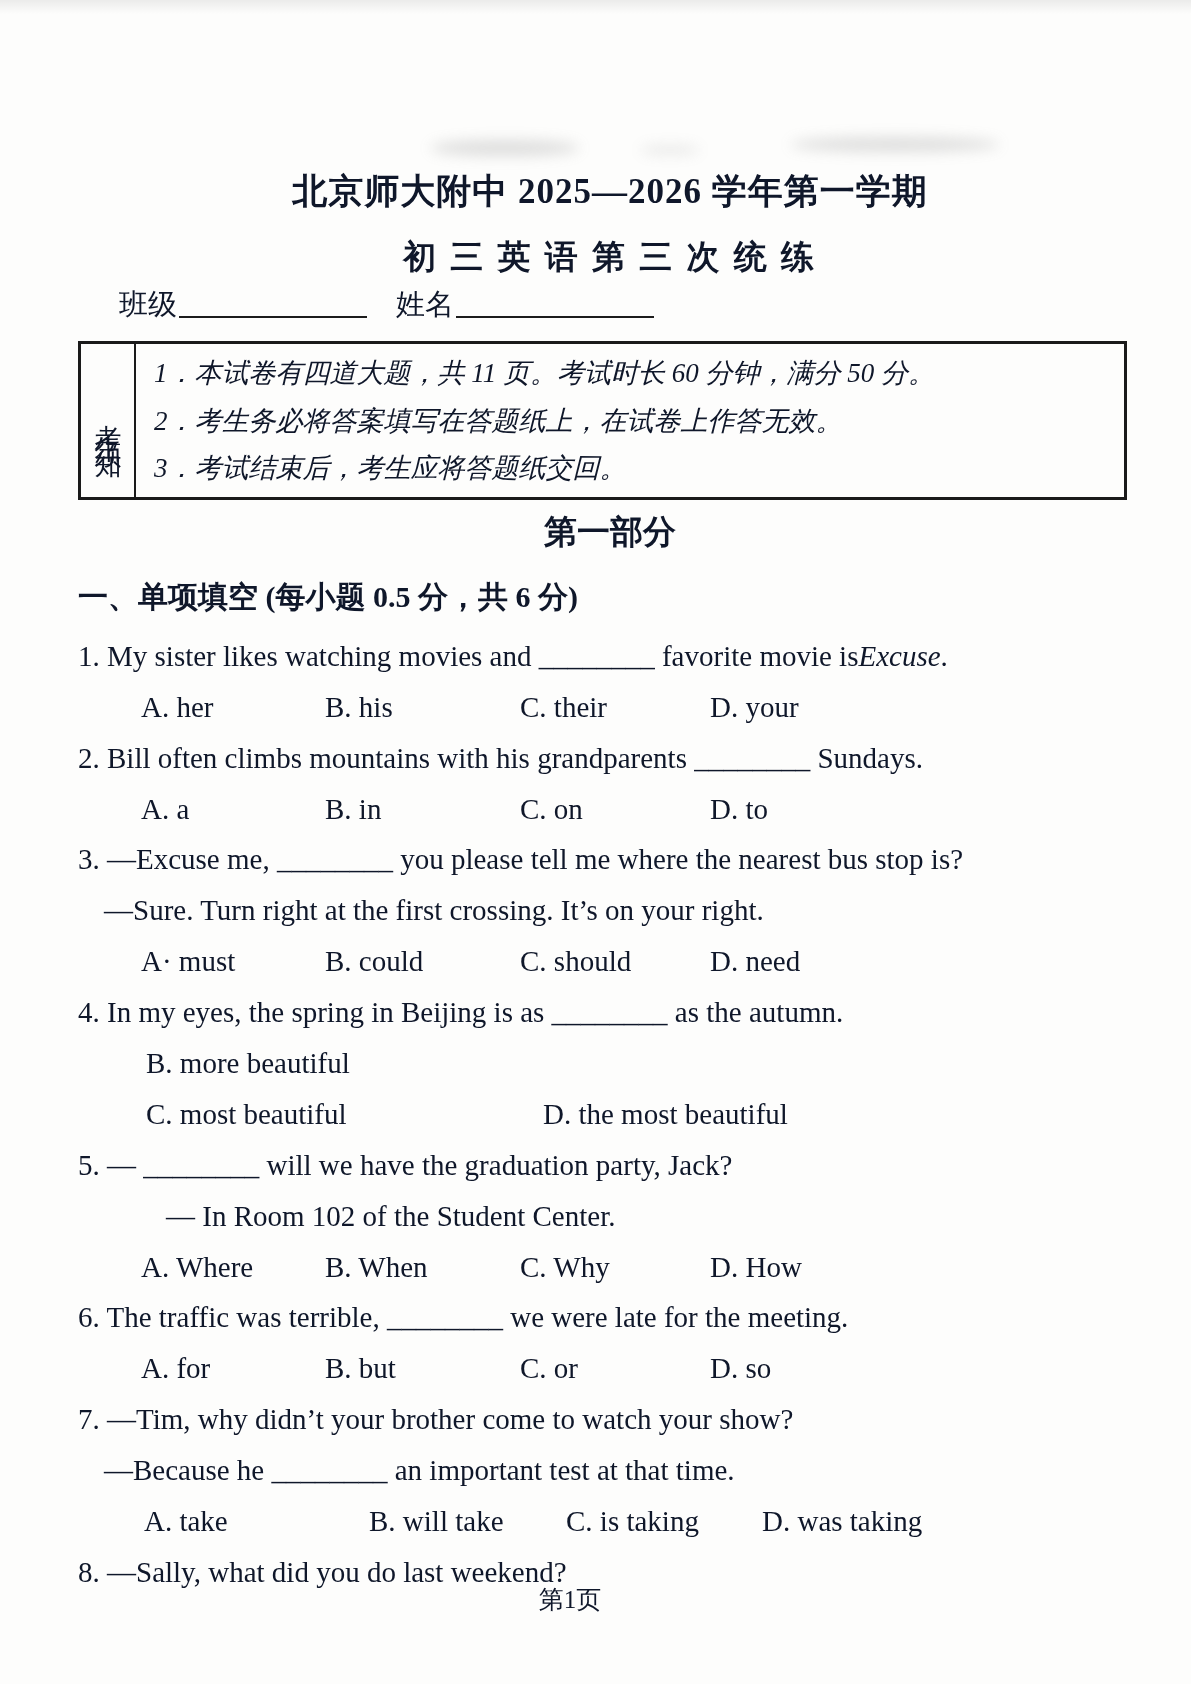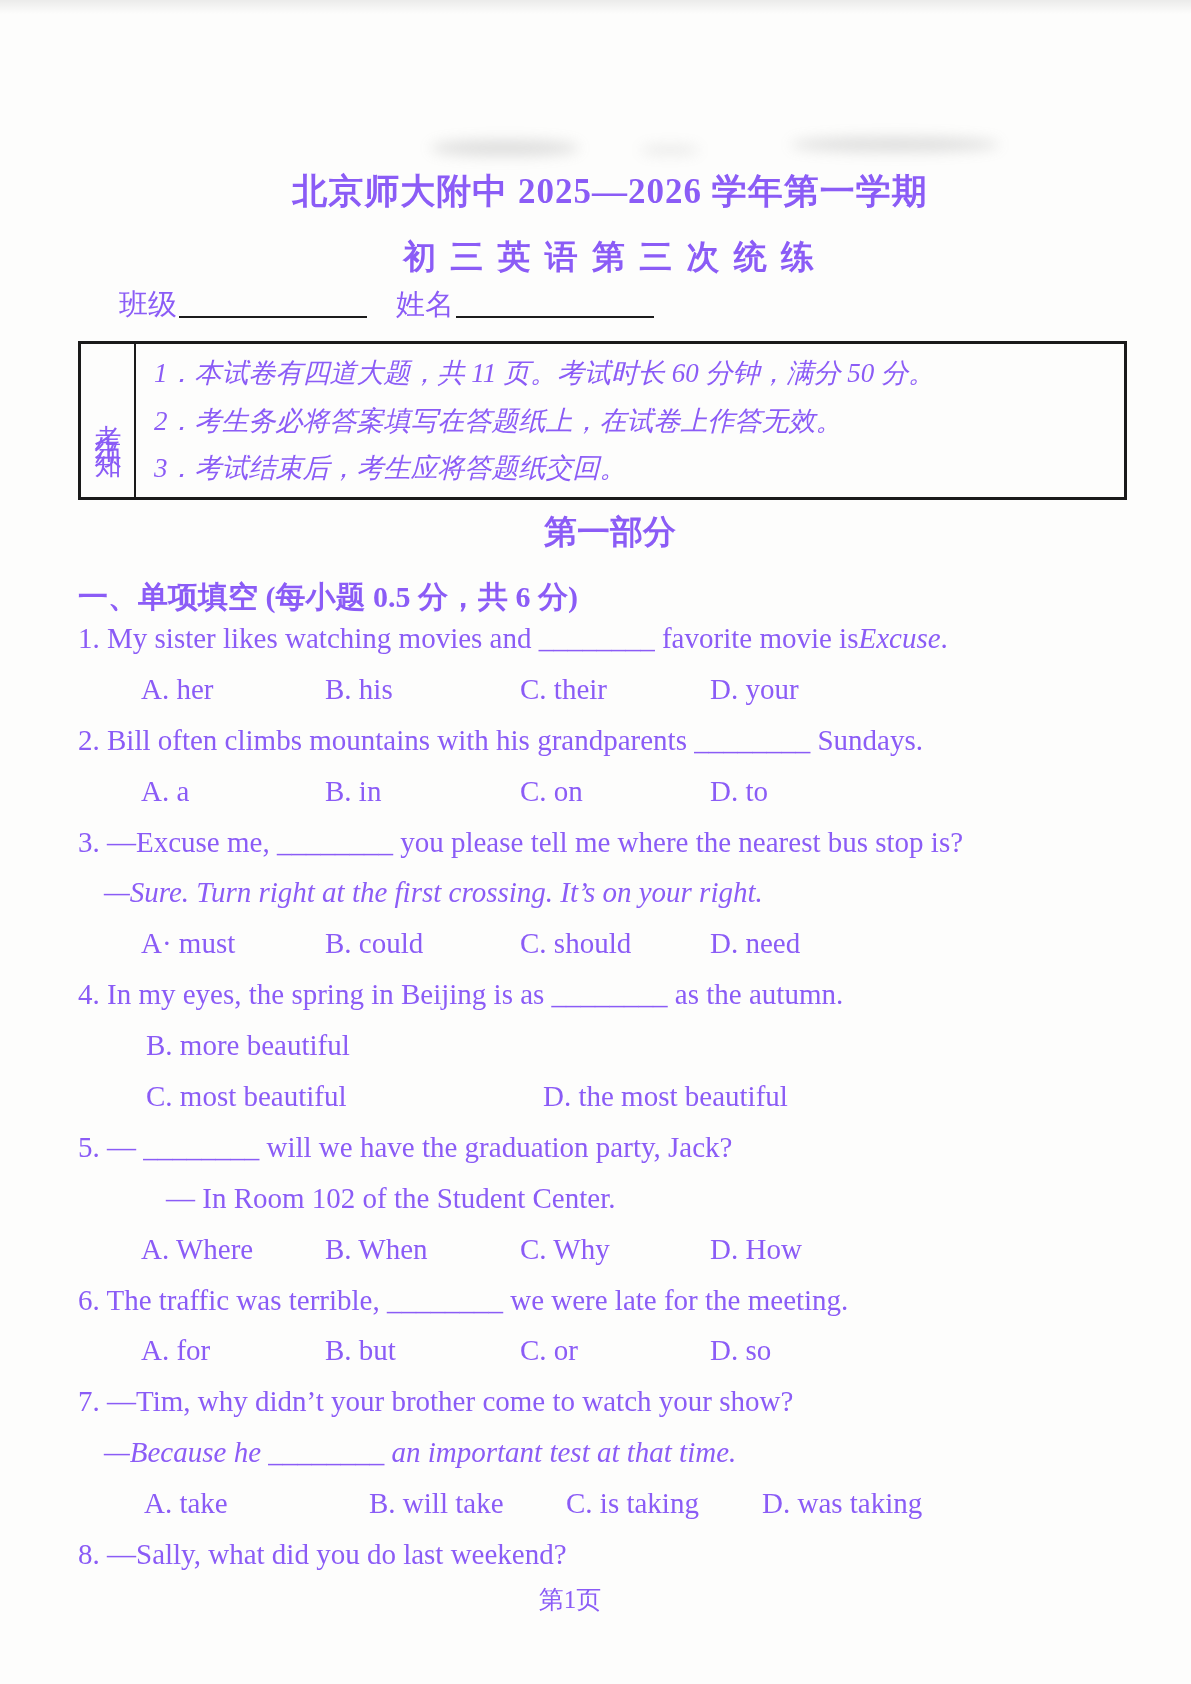--- a/index.html
+++ b/index.html
@@ -6,21 +6,21 @@
     margin: 0;
     padding: 0;
     background: #e8e8e8;
   }
   .page {
     position: relative;
     width: 1191px;
     height: 1684px;
     margin: 0 auto;
     background: #fdfdfc;
-    color: #8b5cf6;
+    color: #0f172a;
     font-family: "Liberation Serif", "DejaVu Serif", serif;
     overflow: hidden;
   }
   
   .page::before {
     content: "";
     position: absolute;
     top: 0; left: 0; right: 0;
     height: 14px;
     background: linear-gradient(to bottom, rgba(0,0,0,0.07), rgba(0,0,0,0));
@@ -139,24 +139,24 @@
   #questions {
     position: absolute;
     left: 78px;
     top: 622px;
     width: 1065px;
     font-size: 29px;
   }
   .qline {
     height: 50.9px;
     display: flex;
-    align-items: flex-start;
-    white-space: nowrap;
-  }
-  .qline.ind1 { padding-left: 26px; font-style: italic; }
+    align-items: flex-end;
+    white-space: nowrap;
+  }
+  .qline.ind1 { padding-left: 26px; }
   .qline.ind2 { padding-left: 88px; }
 
   .qline.optrow .opt { flex: none; display: inline-block; }
   
   .opts-4 { padding-left: 63px; }
   .opts-4 .opt:nth-child(1) { width: 184px; }
   .opts-4 .opt:nth-child(2) { width: 195px; }
   .opts-4 .opt:nth-child(3) { width: 190px; }
   
   .opts-4w { padding-left: 66px; }

